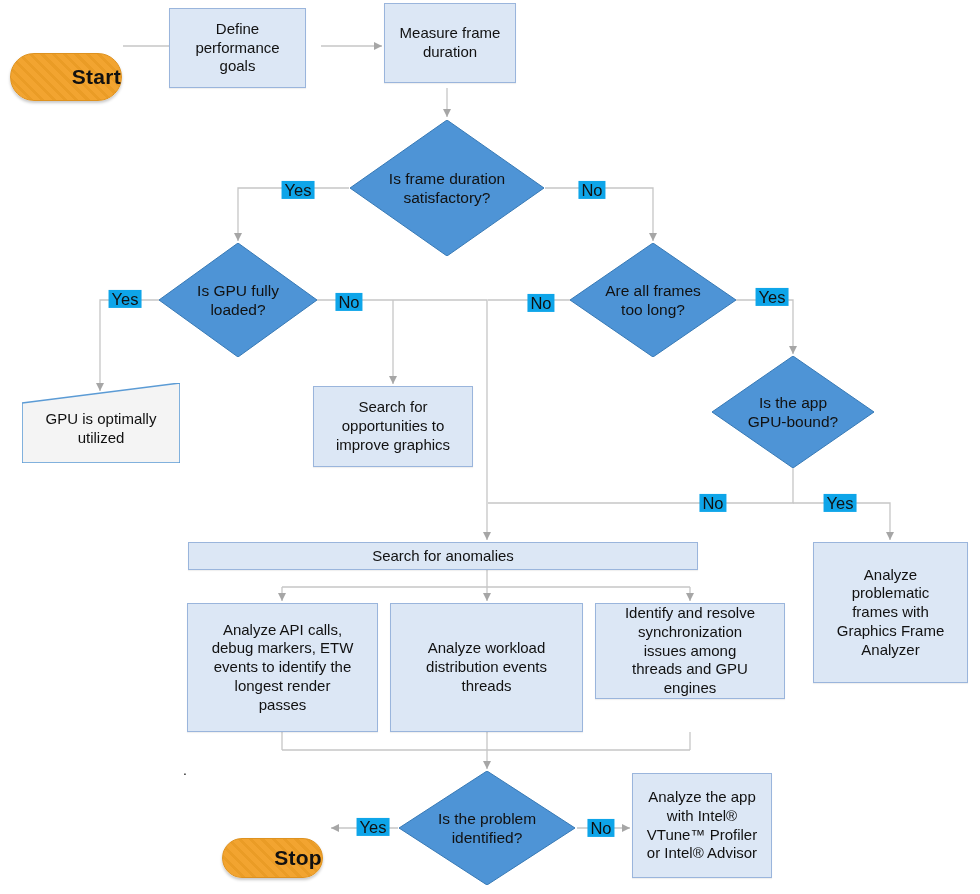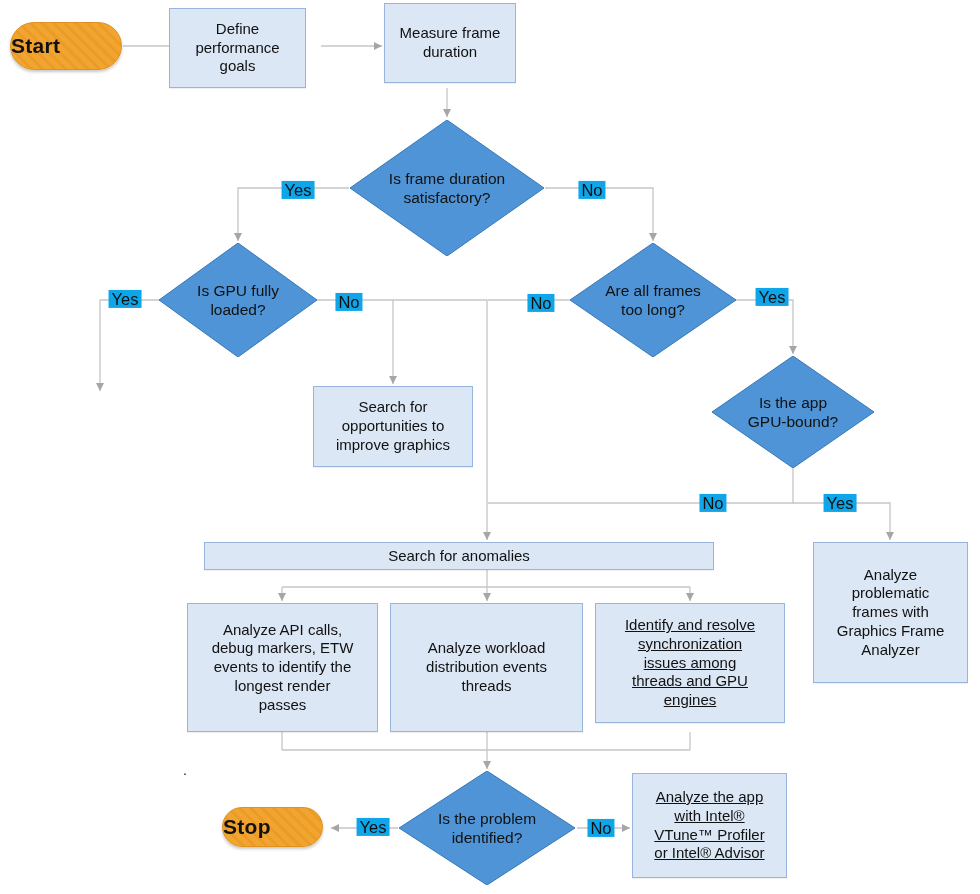--- a/index.html
+++ b/index.html
@@ -81,25 +81,26 @@
     stroke: var(--card-border);
     stroke-width: 1.5;
   }
 
   .pill {
     background: repeating-linear-gradient(45deg, var(--pill-fill) 0px, var(--pill-fill) 5px, var(--pill-stripe) 5px, var(--pill-stripe) 8px);
     border: 1px solid var(--pill-border);
     border-radius: 26px;
     display: flex;
     align-items: center;
-    justify-content: flex-start;
+    justify-content: flex-end;
     font-size: 21px;
     font-weight: 700;
     letter-spacing: 0.3px;
     box-shadow: 0 2px 3px rgba(0,0,0,0.22);
+    margin-top: 31px;
   }
 
   .node-label { position: relative; z-index: 3; white-space: pre-line; }
 
   .edge-label {
     position: absolute;
     z-index: 4;
     transform: translate(-50%, -50%);
     background: #0ea5e9;
     padding: 0 3px;
@@ -159,56 +160,63 @@
   </div>
   <div class="node box" style="left:384px; top:3px; width:132px; height:80px;text-align:center;">
     <span class="node-label">Measure frame
 duration</span>
   </div>
   <div class="node box" style="left:313px; top:386px; width:160px; height:81px;">
     <span class="node-label">Search for
 opportunities to
 improve graphics</span>
   </div>
-  <div class="node box" style="left:204px; top:542px; width:510px; height:28px;">
+  <div class="node box" style="left:188px; top:542px; width:510px; height:28px;">
     <span class="node-label">Search for anomalies</span>
   </div>
   <div class="node box" style="left:187px; top:603px; width:191px; height:129px;">
     <span class="node-label">Analyze API calls,
 debug markers, ETW
 events to identify the
 longest render
 passes</span>
   </div>
   <div class="node box" style="left:390px; top:603px; width:193px; height:129px;">
     <span class="node-label">Analyze workload
 distribution events
 threads</span>
   </div>
-  <div class="node box" style="left:595px; top:603px; width:190px; height:120px;text-decoration:underline;">
+  <div class="node box" style="left:595px; top:603px; width:190px; height:96px;">
     <span class="node-label">Identify and resolve
 synchronization
 issues among
 threads and GPU
 engines</span>
   </div>
   <div class="node box" style="left:813px; top:542px; width:155px; height:141px;">
     <span class="node-label">Analyze
 problematic
 frames with
 Graphics Frame
 Analyzer</span>
   </div>
-  <div class="node box" style="left:632px; top:773px; width:155px; height:105px;text-decoration:underline;">
+  <div class="node box" style="left:632px; top:773px; width:140px; height:105px;">
     <span class="node-label">Analyze the app
 with Intel®
 VTune™ Profiler
 or Intel® Advisor</span>
   </div>
 
+  <div class="node card" style="left:22px; top:383px; width:158px; height:80px;">
+    <svg viewBox="0 0 158 80" preserveAspectRatio="none">
+      <polygon class="card-shape" points="0,20 158,0 158,80 0,80" vector-effect="non-scaling-stroke"></polygon>
+    </svg>
+    <span class="node-label" style="padding-top:12px;">GPU is optimally
+utilized</span>
+  </div>
 
   <div class="node diamond" style="left:350px; top:120px; width:194px; height:136px;">
     <svg viewBox="0 0 100 100" preserveAspectRatio="none">
       <polygon class="diamond-shape" points="50,0 100,50 50,100 0,50" vector-effect="non-scaling-stroke"></polygon>
     </svg>
     <span class="node-label">Is frame duration
 satisfactory?</span>
   </div>
   <div class="node diamond" style="left:159px; top:243px; width:158px; height:114px;">
     <svg viewBox="0 0 100 100" preserveAspectRatio="none">

